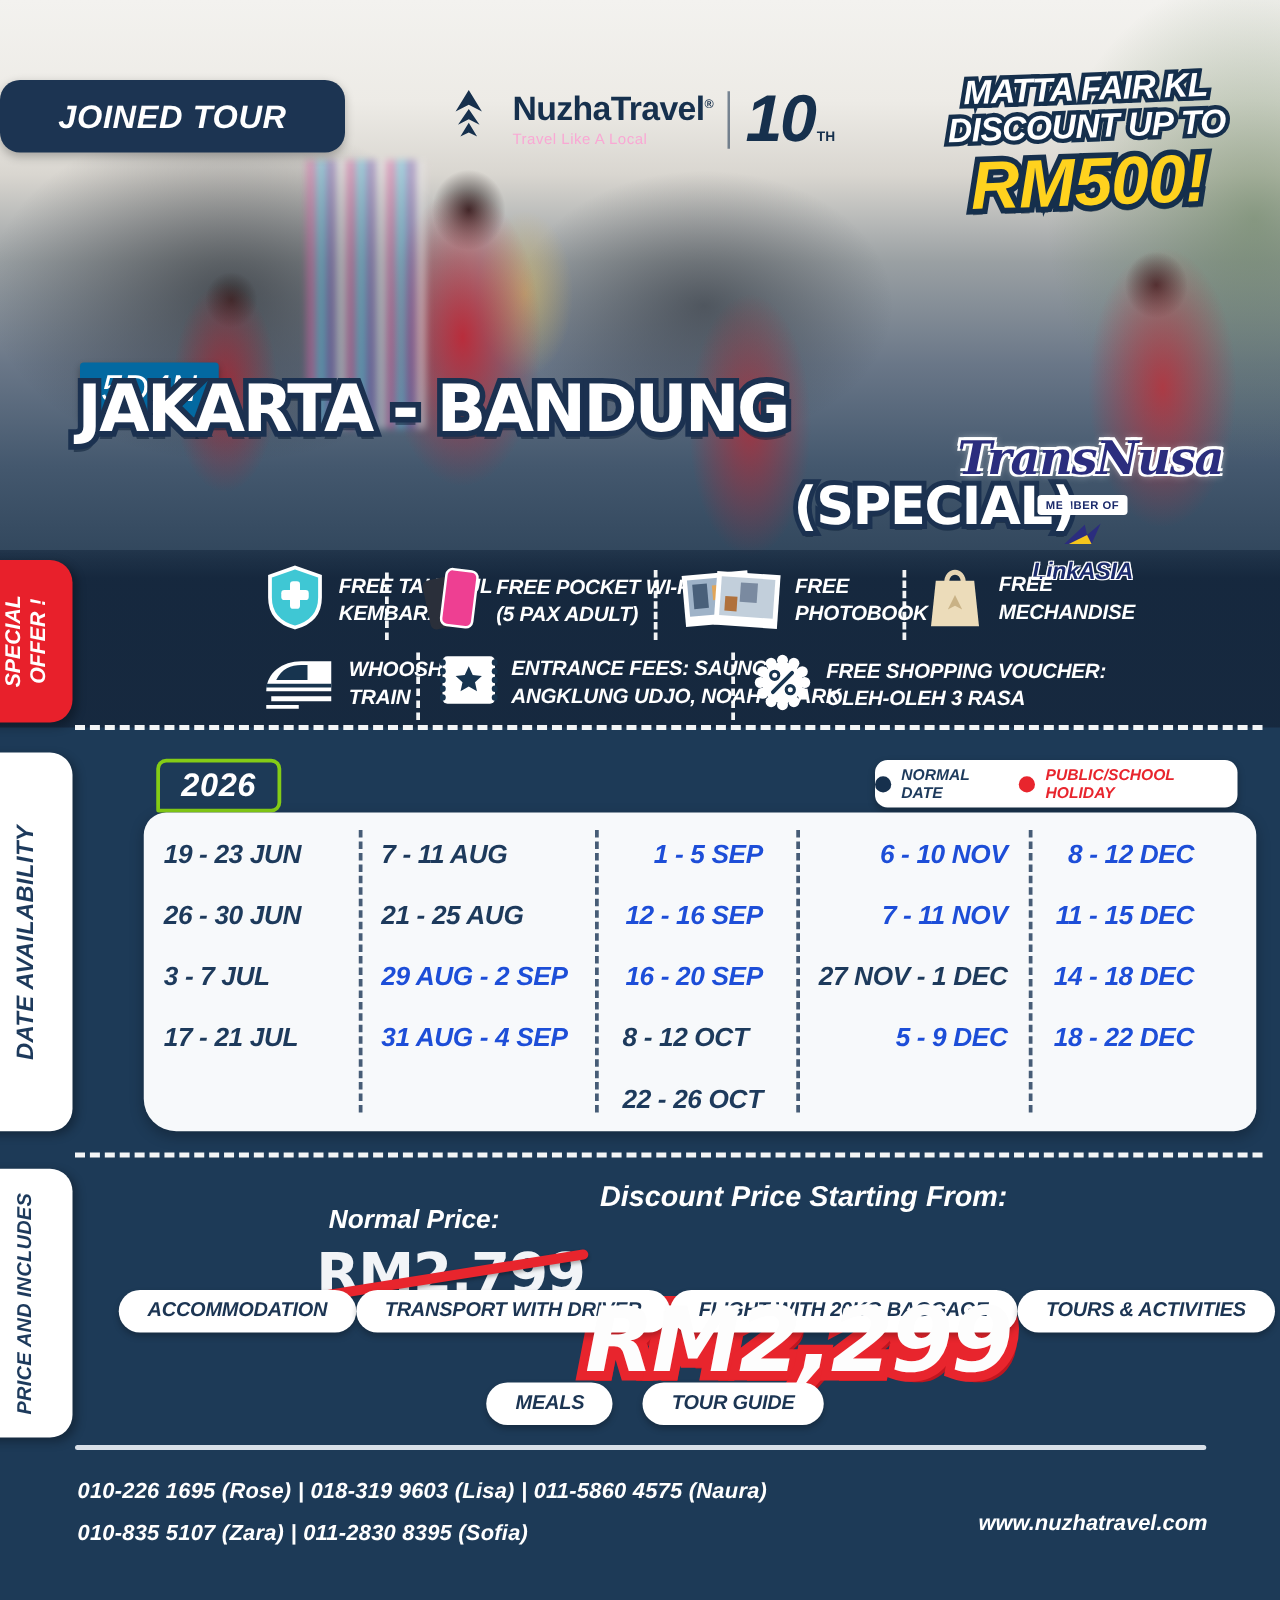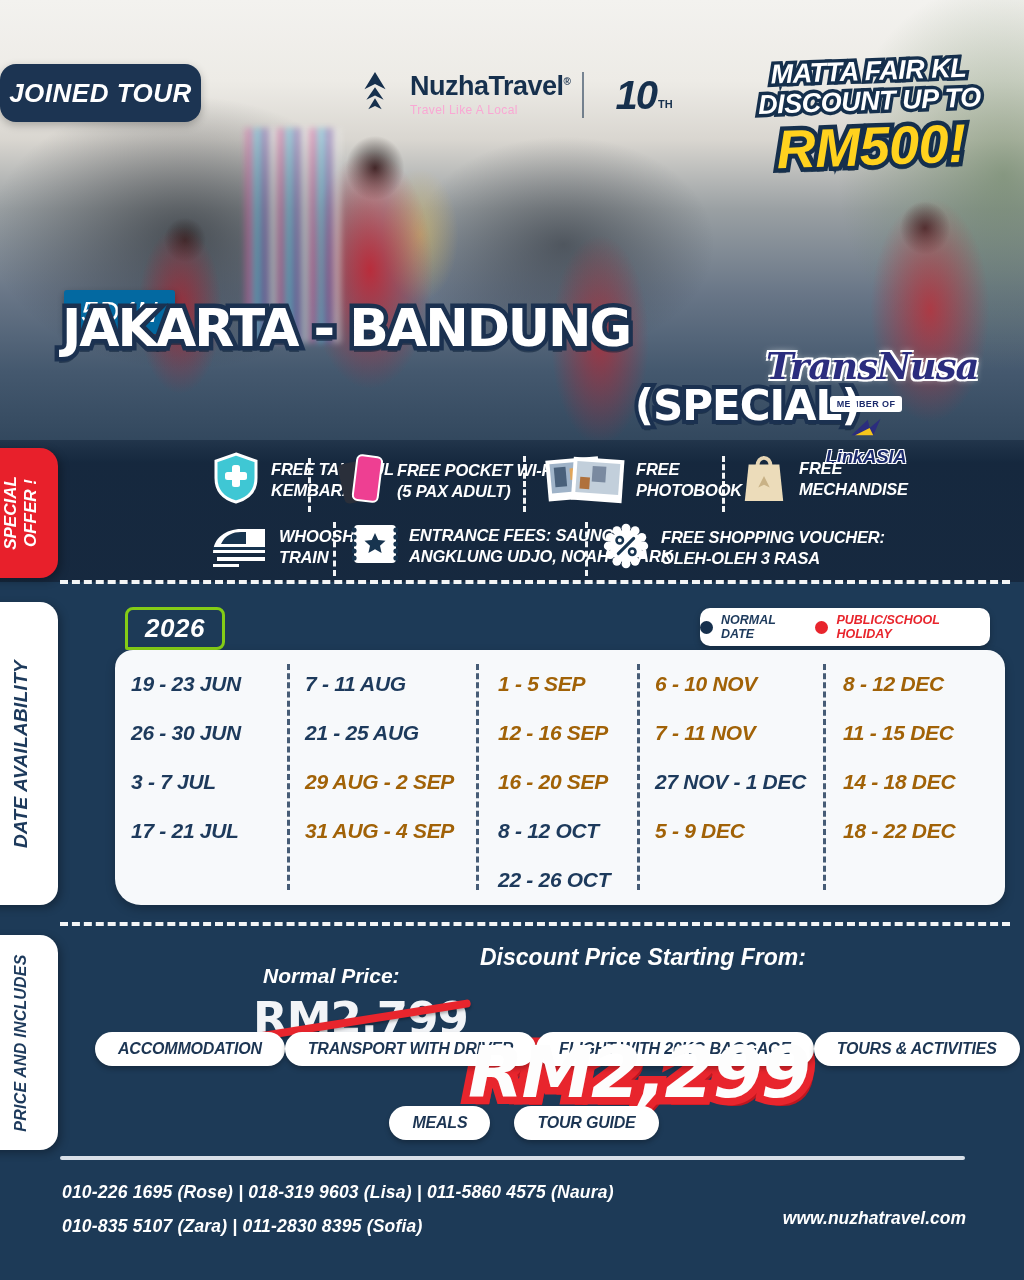--- a/index.html
+++ b/index.html
@@ -27,31 +27,31 @@
   .streamers{position:absolute;left:245px;top:128px;width:96px;height:215px;opacity:.45;filter:blur(3px);
     background:repeating-linear-gradient(90deg,#d964a8 0 8px,#5bc8e8 8px 16px,#7a5fb8 16px 24px,#e9e9e9 24px 32px);}
   .offers-band{position:absolute;left:0;top:440px;width:1024px;height:142px;
     background:linear-gradient(180deg,rgba(20,38,60,.55) 0%,rgba(20,38,60,.93) 16%,rgba(22,40,62,.96) 100%);}
   
   .abs{position:absolute;}
   .stroked{position:relative;display:inline-block;white-space:nowrap;}
   .stroked .back{position:absolute;inset:0;z-index:0;}
   .stroked .front{position:relative;z-index:1;}
   
-  .joined-tour{left:0;top:64px;width:201px;height:58px;background:#1c3452;border-radius:16px;
+  .joined-tour{left:0;top:64px;width:276px;height:58px;background:#1c3452;border-radius:16px;
     display:flex;align-items:center;justify-content:center;color:#fff;
     font-weight:bold;font-style:italic;font-size:26px;letter-spacing:.5px;
     box-shadow:0 3px 8px rgba(0,0,0,.25);}
   .brand{left:352px;top:70px;display:flex;align-items:center;gap:12px;color:#16304d;}
   .brand-name{font-size:27px;font-weight:bold;letter-spacing:-.5px;line-height:1;}
   .brand-name sup{font-size:10px;}
   .brand-tagline{font-size:12px;color:#f9a8d4;letter-spacing:.4px;margin-top:3px;}
   .brand-divider{width:2px;height:46px;background:rgba(22,48,77,.55);}
   .anniv{display:flex;align-items:flex-end;color:#16304d;}
-  .anniv-num{font-size:40px;font-weight:bold;font-style:italic;line-height:.9;letter-spacing:-2px;margin-left:19px;}
+  .anniv-num{font-size:53px;font-weight:bold;font-style:italic;line-height:.9;letter-spacing:-2px;}
   .anniv-suffix{font-size:11px;font-weight:bold;margin-left:2px;margin-bottom:3px;}
   .promo{right:34px;top:56px;width:240px;text-align:center;transform:rotate(-2deg);
     font-weight:bold;font-style:italic;letter-spacing:-.5px;}
   .promo-line{display:block;font-size:27px;line-height:1.12;}
   .promo-line .back{-webkit-text-stroke:7px #152f4c;color:#152f4c;}
   .promo-line .front{color:#fff;}
   .promo-amount{display:block;font-size:54px;line-height:1.05;margin-top:2px;}
   .promo-amount .back{-webkit-text-stroke:9px #152f4c;color:#152f4c;text-shadow:0 5px 0 rgba(10,25,45,.5);}
   .promo-amount .front{color:#ffd21e;}
   
@@ -97,21 +97,21 @@
   .legend{left:700px;top:608px;width:290px;height:38px;background:#fff;border-radius:10px;
     display:flex;align-items:center;justify-content:center;gap:8px;
     font-size:12.5px;font-weight:bold;font-style:italic;box-shadow:0 3px 6px rgba(0,0,0,.25);}
   .dot{width:13px;height:13px;border-radius:50%;display:inline-block;flex:none;}
   .legend .normal-label{color:#1d3a5c;}
   .legend .holiday-label{color:#e8252d;}
   .dates-panel{left:115px;top:650px;width:890px;height:255px;background:#f7f9fb;border-radius:18px 18px 18px 26px;
     box-shadow:0 4px 10px rgba(0,0,0,.25);}
   .dcol{position:absolute;top:22px;display:flex;flex-direction:column;gap:26px;}
   .date{font-size:21px;font-weight:bold;font-style:italic;color:#1d3a5c;letter-spacing:-.3px;white-space:nowrap;line-height:1.1;}
-  .date[data-status="holiday"]{color:#a16207;}
+  .date[data-status="holiday"]{color:#1d4ed8;text-align:right;}
   .dsep{position:absolute;top:14px;height:226px;border-left:3px dashed #28415f;width:0;opacity:.85;}
   
   .normal-price-label{left:263px;top:964px;color:#fff;font-size:21px;font-weight:bold;font-style:italic;}
   .normal-price{left:253px;top:992px;color:#f2f4f7;font-size:45px;font-weight:bold;letter-spacing:-1px;
     font-family:"DejaVu Sans","Liberation Sans",sans-serif;}
   .strike{left:242px;top:1017px;width:230px;height:8px;background:#e8252d;border-radius:4px;
     transform:rotate(-9deg);box-shadow:0 2px 3px rgba(0,0,0,.3);}
   .discount-label{left:480px;top:944px;color:#fff;font-size:23px;font-weight:bold;font-style:italic;}
   .discount-price{left:468px;top:970px;font-size:72px;font-weight:bold;font-style:italic;letter-spacing:-2px;
     font-family:"DejaVu Sans","Liberation Sans",sans-serif;}

